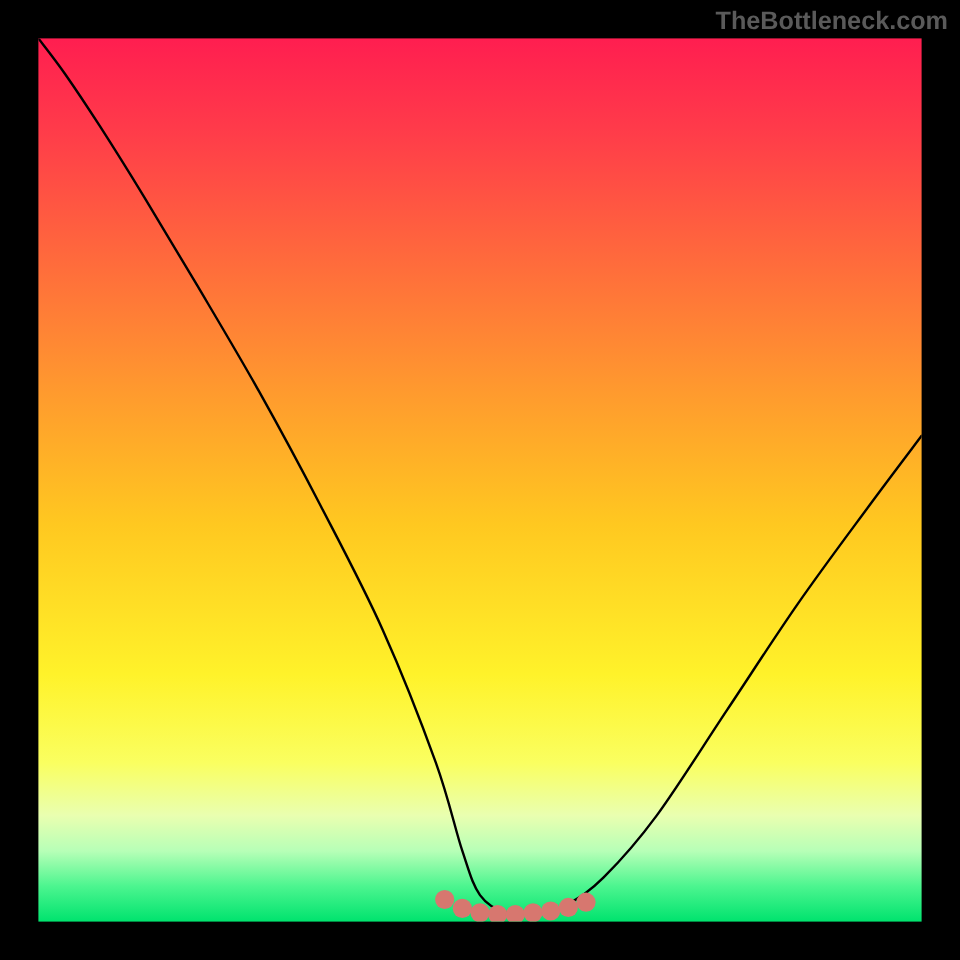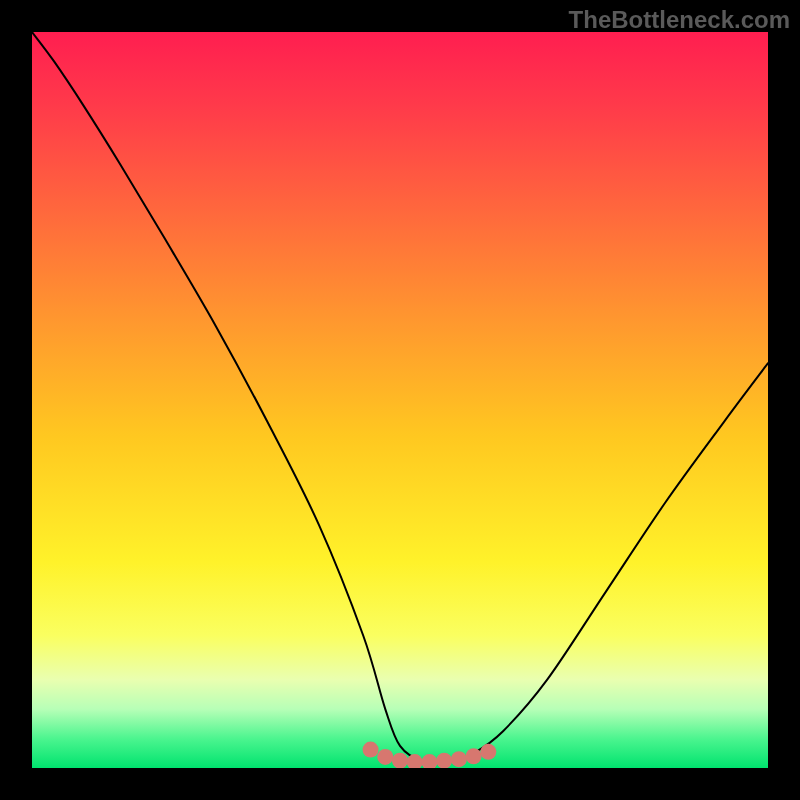--- a/index.html
+++ b/index.html
@@ -40,21 +40,21 @@
   left: 0;
   top: 0;
   width: 736px;
   height: 736px;
 }
 .watermark {
   position: absolute;
   top: 6px;
   right: 10px;
   color: #5a5a5a;
-  font-size: 24px;
+  font-size: 21px;
   font-weight: 600;
   user-select: none;
 }
 </style>
 </head>
 <body>
 
 <div class="frame">
 
   <div class="watermark">TheBottleneck.com</div>

